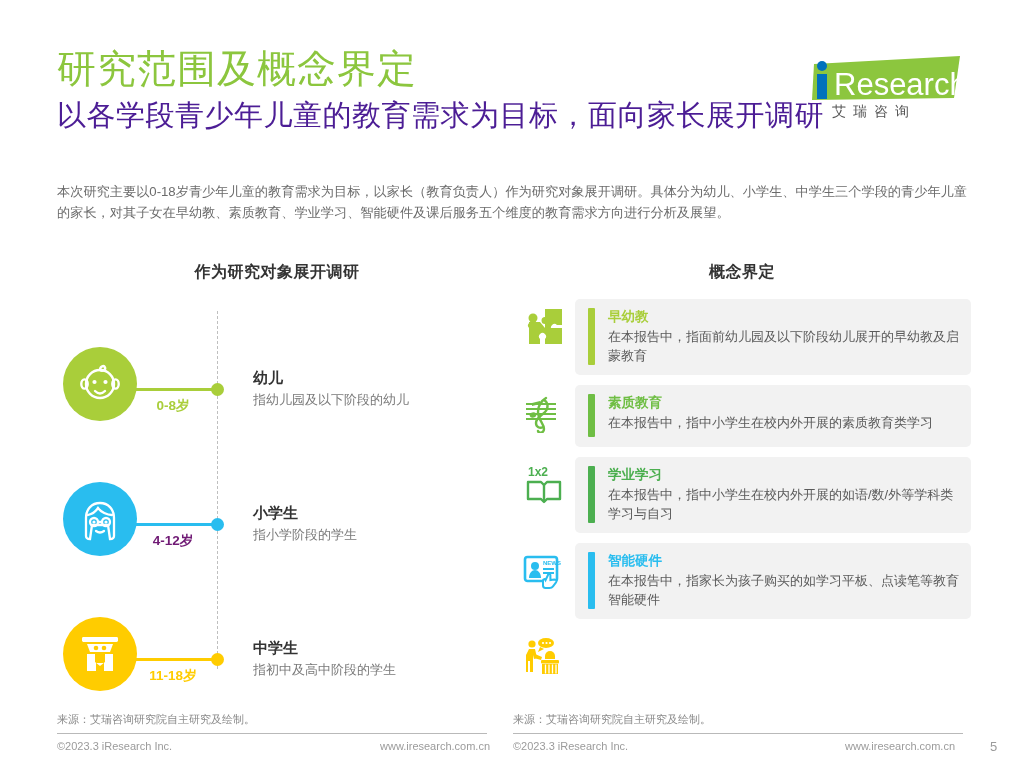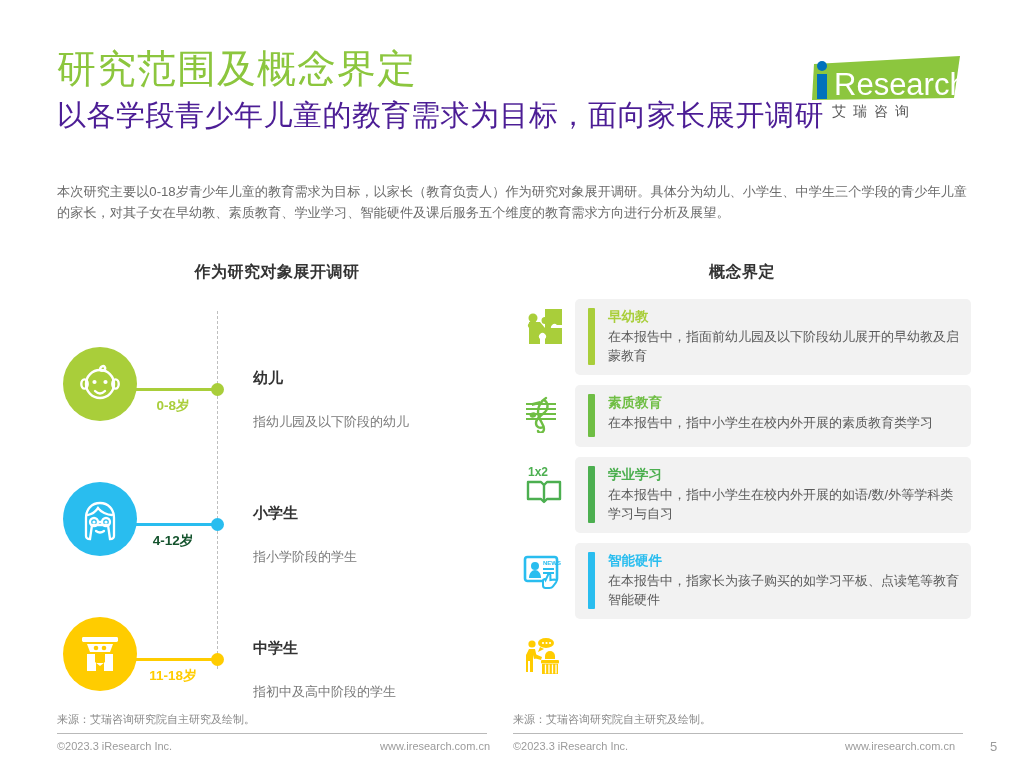--- a/index.html
+++ b/index.html
@@ -57,21 +57,21 @@
   .tl-dot {
     position: absolute; left: 154px; top: 36px;
     width: 13px; height: 13px; border-radius: 50%;
   }
   .tl-age {
     position: absolute; left: 78px; top: 50px; width: 76px;
     text-align: center; font-size: 13.5px; font-weight: bold;
   }
   .tl-text { position: absolute; left: 196px; top: 20px; width: 244px; }
   .tl-name { font-size: 15px; font-weight: bold; color: #333; line-height: 1.4; }
-  .tl-desc { font-size: 13px; color: #7a7a7a; margin-top: 24px; line-height: 1.5; }
+  .tl-desc { font-size: 13px; color: #7a7a7a; margin-top: 2px; line-height: 1.5; }
 
   
   .cards { margin-top: 16px; }
   .card {
     position: relative; display: flex; align-items: flex-start;
     margin-bottom: 10px; min-height: 62px; justify-content: space-between;
   }
   .card-icon {
     width: 62px; flex: 0 0 62px; display: flex;
     align-items: center; justify-content: center; padding-top: 6px;
@@ -168,21 +168,21 @@
               <circle cx="43" cy="40" r="4"></circle>
               <path d="M35 40h4"></path>
               <path d="M33 49q4 3 8 0"></path>
             </g>
             <circle cx="31" cy="40" r="1.6" fill="#ffffff"></circle>
             <circle cx="43" cy="40" r="1.6" fill="#ffffff"></circle>
           </svg>
         </div>
         <div class="tl-line" style="background:#29BDEF;"></div>
         <div class="tl-dot" style="background:#29BDEF;"></div>
-        <div class="tl-age" style="color:#14532d;">4-12岁</div>
+        <div class="tl-age" style="color:#701a75;">4-12岁</div>
         <div class="tl-text">
           <div class="tl-name">小学生</div>
           <div class="tl-desc">指小学阶段的学生</div>
         </div>
       </div>
 
       <div class="tl-row" style="top:312px;">
         <div class="tl-circle" style="background:#FFCC00;">
           <svg viewBox="0 0 74 74">
             <g fill="#ffffff">

